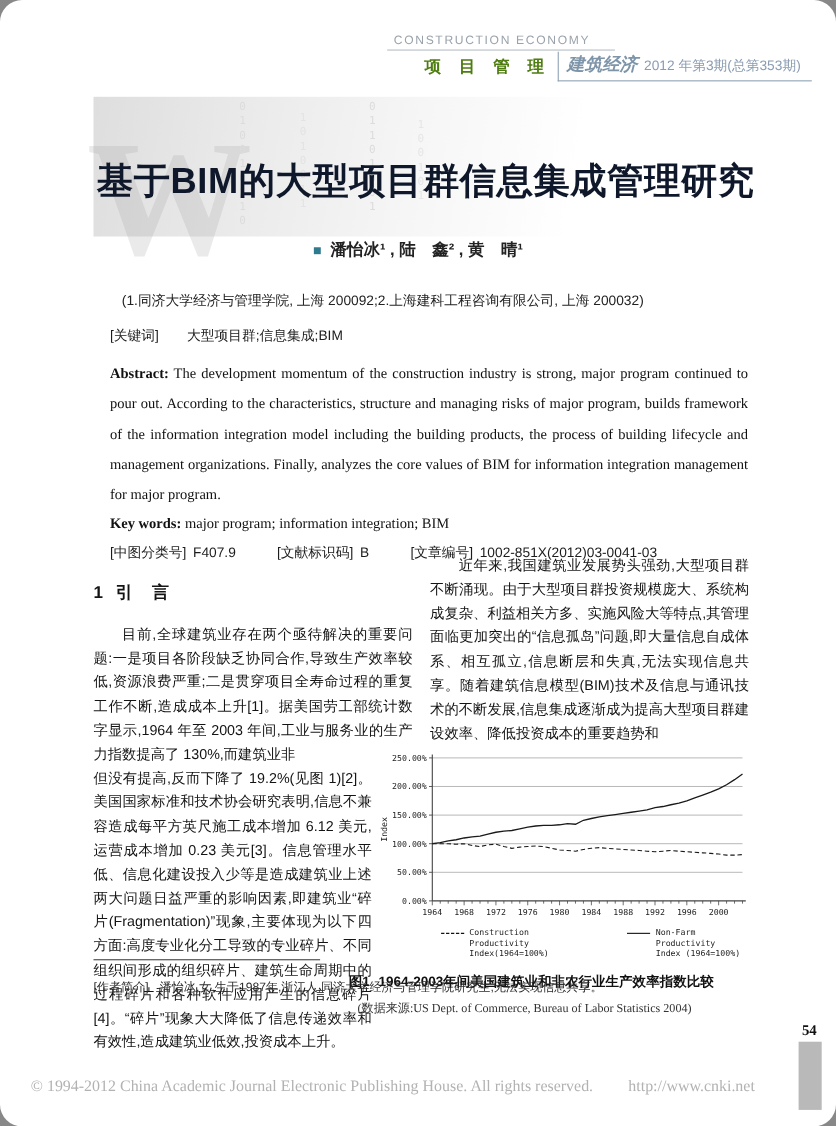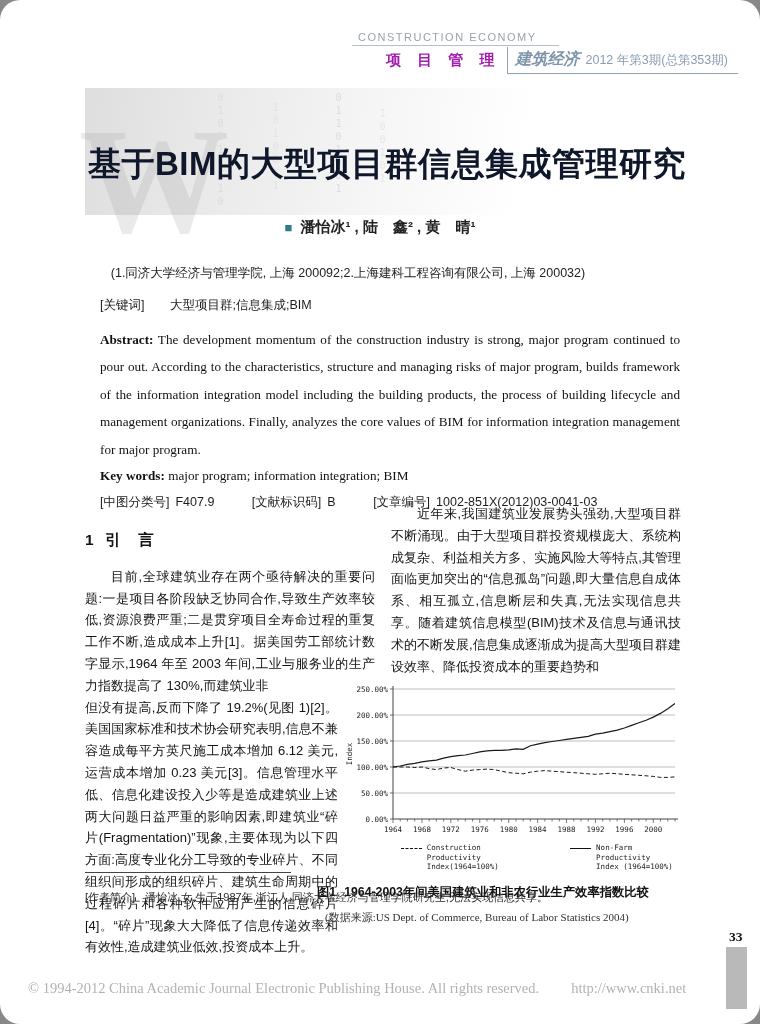--- a/index.html
+++ b/index.html
@@ -10,21 +10,21 @@
     font-family:"Liberation Sans","DejaVu Sans",sans-serif; color:#1a1a1a;border-radius:20px;
   }
   
   .hdr-en {
     position:absolute; top:31px; left:352px;
     font-size:11px; letter-spacing:1.5px; color:#9aa3ab;
     border-bottom:1px solid #b7bec5; padding:0 22px 2px 6px;
   }
   .hdr-row { position:absolute; top:47px; left:386px; display:flex; align-items:flex-end; }
   .hdr-column {
-    font-size:15px; font-weight:bold; color:#a21caf; letter-spacing:6px;
+    font-size:15px; font-weight:bold; color:#4d7c0f; letter-spacing:6px;
     padding:2px 6px 4px 0;
   }
   .hdr-right {
     display:flex; align-items:baseline;
     border-left:1px solid #8fa3b5; border-bottom:1px solid #8fa3b5;
     padding:2px 10px 3px 8px;
   }
   .hdr-cn {
     font-family:"Liberation Serif","DejaVu Serif",serif; font-style:italic;
     font-size:16px; font-weight:bold; color:#7e94a9; margin-right:6px;
@@ -245,19 +245,19 @@
         <div class="fig-source">(数据来源:US Dept. of Commerce, Bureau of Labor Statistics 2004)</div>
       </div>
     </div>
   </div>
 
   <div class="footnote-sep"></div>
   <div class="footnote">
     <span class="lbl">[作者简介]</span><span>潘怡冰,女,生于1987年,浙江人,同济大学经济与管理学院研究生,无法实现信息共享。</span>
   </div>
 
-  <div class="page-number">33</div>
+  <div class="page-number">54</div>
   <div class="side-bar"></div>
   <div class="copyright">
     <span>© 1994-2012 China Academic Journal Electronic Publishing House. All rights reserved.</span><span class="url">http://www.cnki.net</span>
   </div>
 
 </div>
 
 </body></html>

